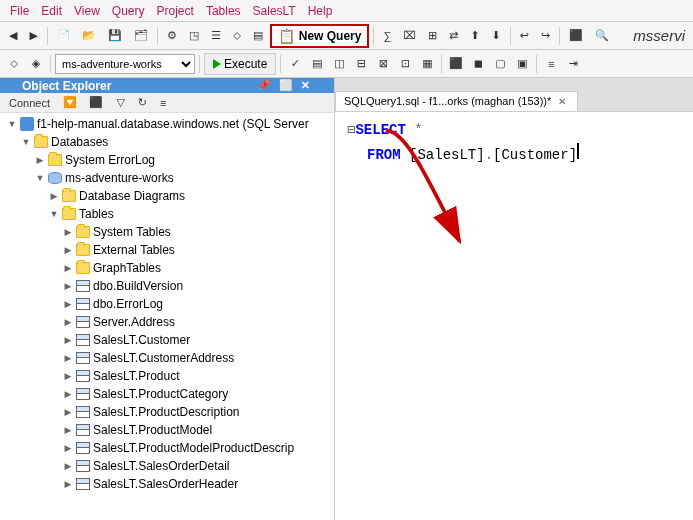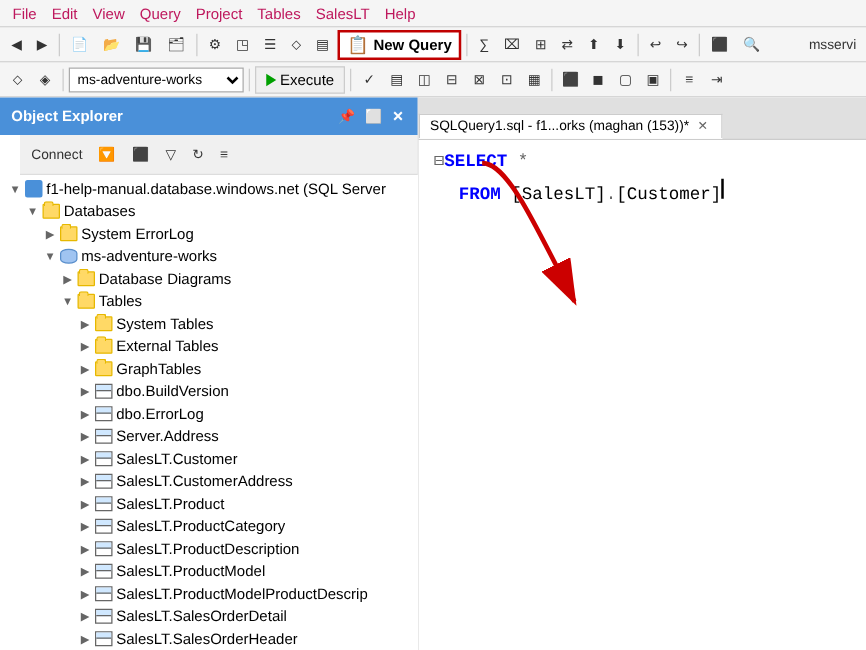--- a/index.html
+++ b/index.html
@@ -111,27 +111,27 @@
       min-width: 335px;
       background: white;
       border-right: 1px solid #ccc;
       display: flex;
       flex-direction: column;
     }
 
     .oe-header {
       background: #4a90d9;
       color: white;
-      padding: 3px 9px;
+      padding: 3px 22px;
       font-weight: bold;
       font-size: 12px;
       display: flex;
       align-items: center;
       justify-content: space-between;
-      height: 30px;
+      height: 15px;
     }
 
     .oe-header-title {
       color: white;
       font-size: 12px;
       font-weight: bold;
     }
 
     .oe-header-controls {
       display: flex;
@@ -146,22 +146,21 @@
       padding: 0 2px;
     }
 
     .oe-toolbar {
       background: #f0f0f0;
       border-bottom: 1px solid #ddd;
       padding: 2px 4px;
       display: flex;
       align-items: center;
       gap: 3px;
-      height: 32px;
-      margin-left: 16px;
+      height: 20px;
     }
 
     .oe-tool-btn {
       font-size: 11px;
       padding: 1px 4px;
       cursor: pointer;
       background: transparent;
       border: 1px solid transparent;
       color: #333;
     }
@@ -454,21 +453,21 @@
 
   <div class="toolbar-sep"></div>
   <div class="toolbar-btn">
       <span>⬛</span>
     </div>
   <div class="toolbar-btn">
       <span>🔍</span>
     </div>
 
   <div style="flex:1"></div>
-  <span style="font-size:11px;color:#333;padding-right:4px;">msservi</span>
+  <span style="font-size:15px;color:#333;padding-right:4px;font-style:italic;">msservi</span>
 </div>
 
 <div class="toolbar-row2">
   <div class="small-toolbar-icon">
       <span>⬦</span>
     </div>
   <div class="small-toolbar-icon">
       <span>◈</span>
     </div>
   <div class="toolbar-sep"></div>

